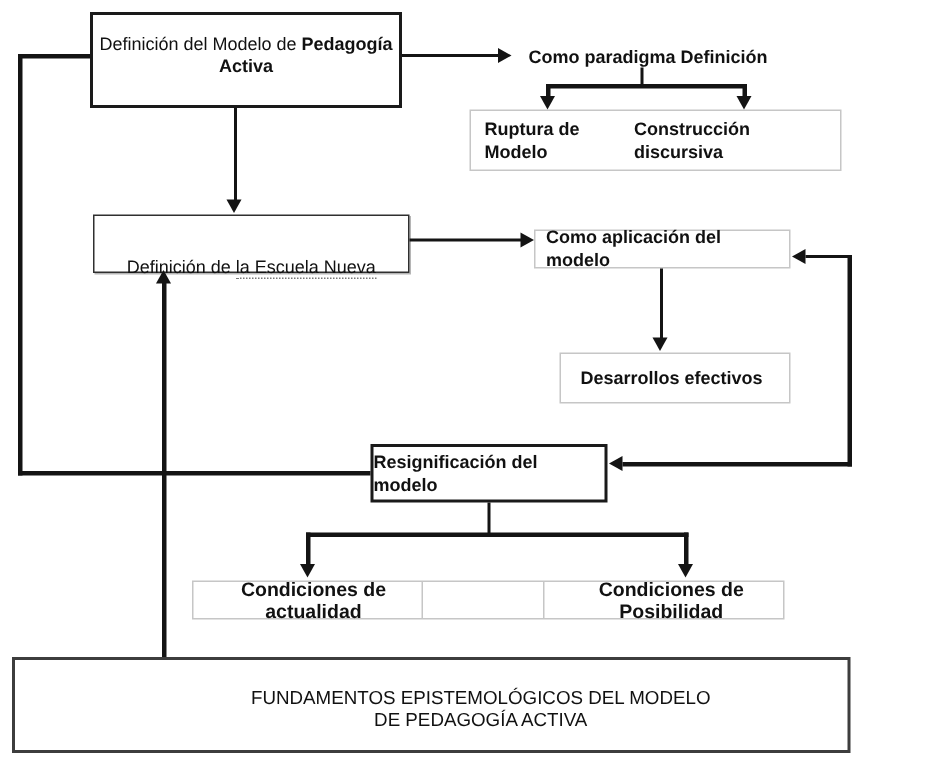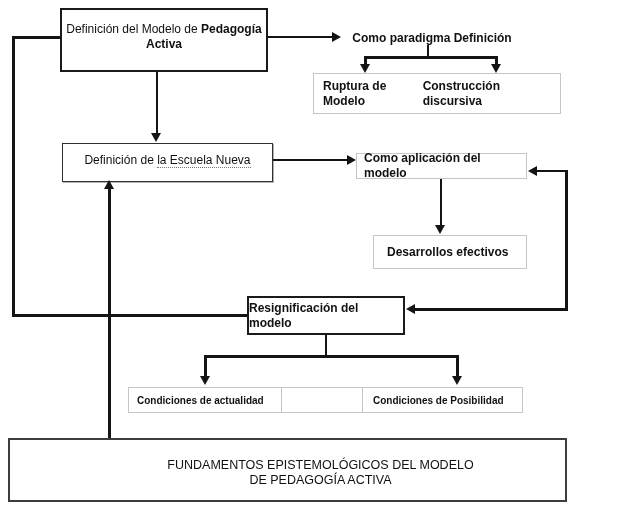--- a/index.html
+++ b/index.html
@@ -14,39 +14,39 @@
   .bold{font-weight:bold;}
   .center{text-align:center;}
   .vcenter{display:flex;align-items:center;}
   .line{position:absolute;background:#141414;}
   .ah{position:absolute;width:0;height:0;}
   .ah-right{border-top:5px solid transparent;border-bottom:5px solid transparent;border-left:9px solid #141414;}
   .ah-left{border-top:5px solid transparent;border-bottom:5px solid transparent;border-right:9px solid #141414;}
   .ah-down{border-left:5px solid transparent;border-right:5px solid transparent;border-top:9px solid #141414;}
   .ah-up{border-left:5px solid transparent;border-right:5px solid transparent;border-bottom:9px solid #141414;}
   .u-dotted{border-bottom:1px dotted #777;}
-  .cell{box-sizing:border-box;display:flex;align-items:center;font-weight:bold;font-size:10px;text-align:center;}
+  .cell{box-sizing:border-box;display:flex;align-items:center;font-weight:bold;font-size:13px;text-align:center;}
 </style>
 </head>
 <body>
 
 <div id="stage">
 
   <div class="box b-dark center" style="left:60px;top:8px;width:208px;height:64px;padding:12px 4px 0;">
     <span>Definición del Modelo de </span><span class="bold">Pedagogía Activa</span>
   </div>
 
   <div class="box bold center" style="left:351px;top:31px;width:162px;height:16px;white-space:nowrap;">Como paradigma Definición</div>
 
   <div class="box b-light" style="left:313px;top:73px;width:248px;height:41px;display:flex;align-items:center;justify-content:flex-end;padding:0 9px;">
     <span class="bold">Ruptura de Modelo</span>
     <span class="bold">Construcción discursiva</span>
   </div>
 
-  <div class="box b-mid center" style="left:62px;top:143px;width:211px;height:39px;padding-top:9px;">
+  <div class="box b-mid center" style="left:62px;top:143px;width:211px;height:39px;padding-top:27px;">
     <span>Definición de </span><span class="u-dotted">la Escuela Nueva</span>
   </div>
 
   <div class="box b-light bold vcenter" style="left:356px;top:153px;width:171px;height:26px;padding-left:7px;">Como aplicación del modelo</div>
 
   <div class="box b-light bold vcenter" style="left:373px;top:235px;width:154px;height:34px;padding-left:13px;">Desarrollos efectivos</div>
 
   <div class="box b-dark bold vcenter" style="left:247px;top:296px;width:158px;height:39px;justify-content:center;">Resignificación del modelo</div>
 
   <div class="box b-light" style="left:128px;top:387px;width:395px;height:26px;display:flex;">

